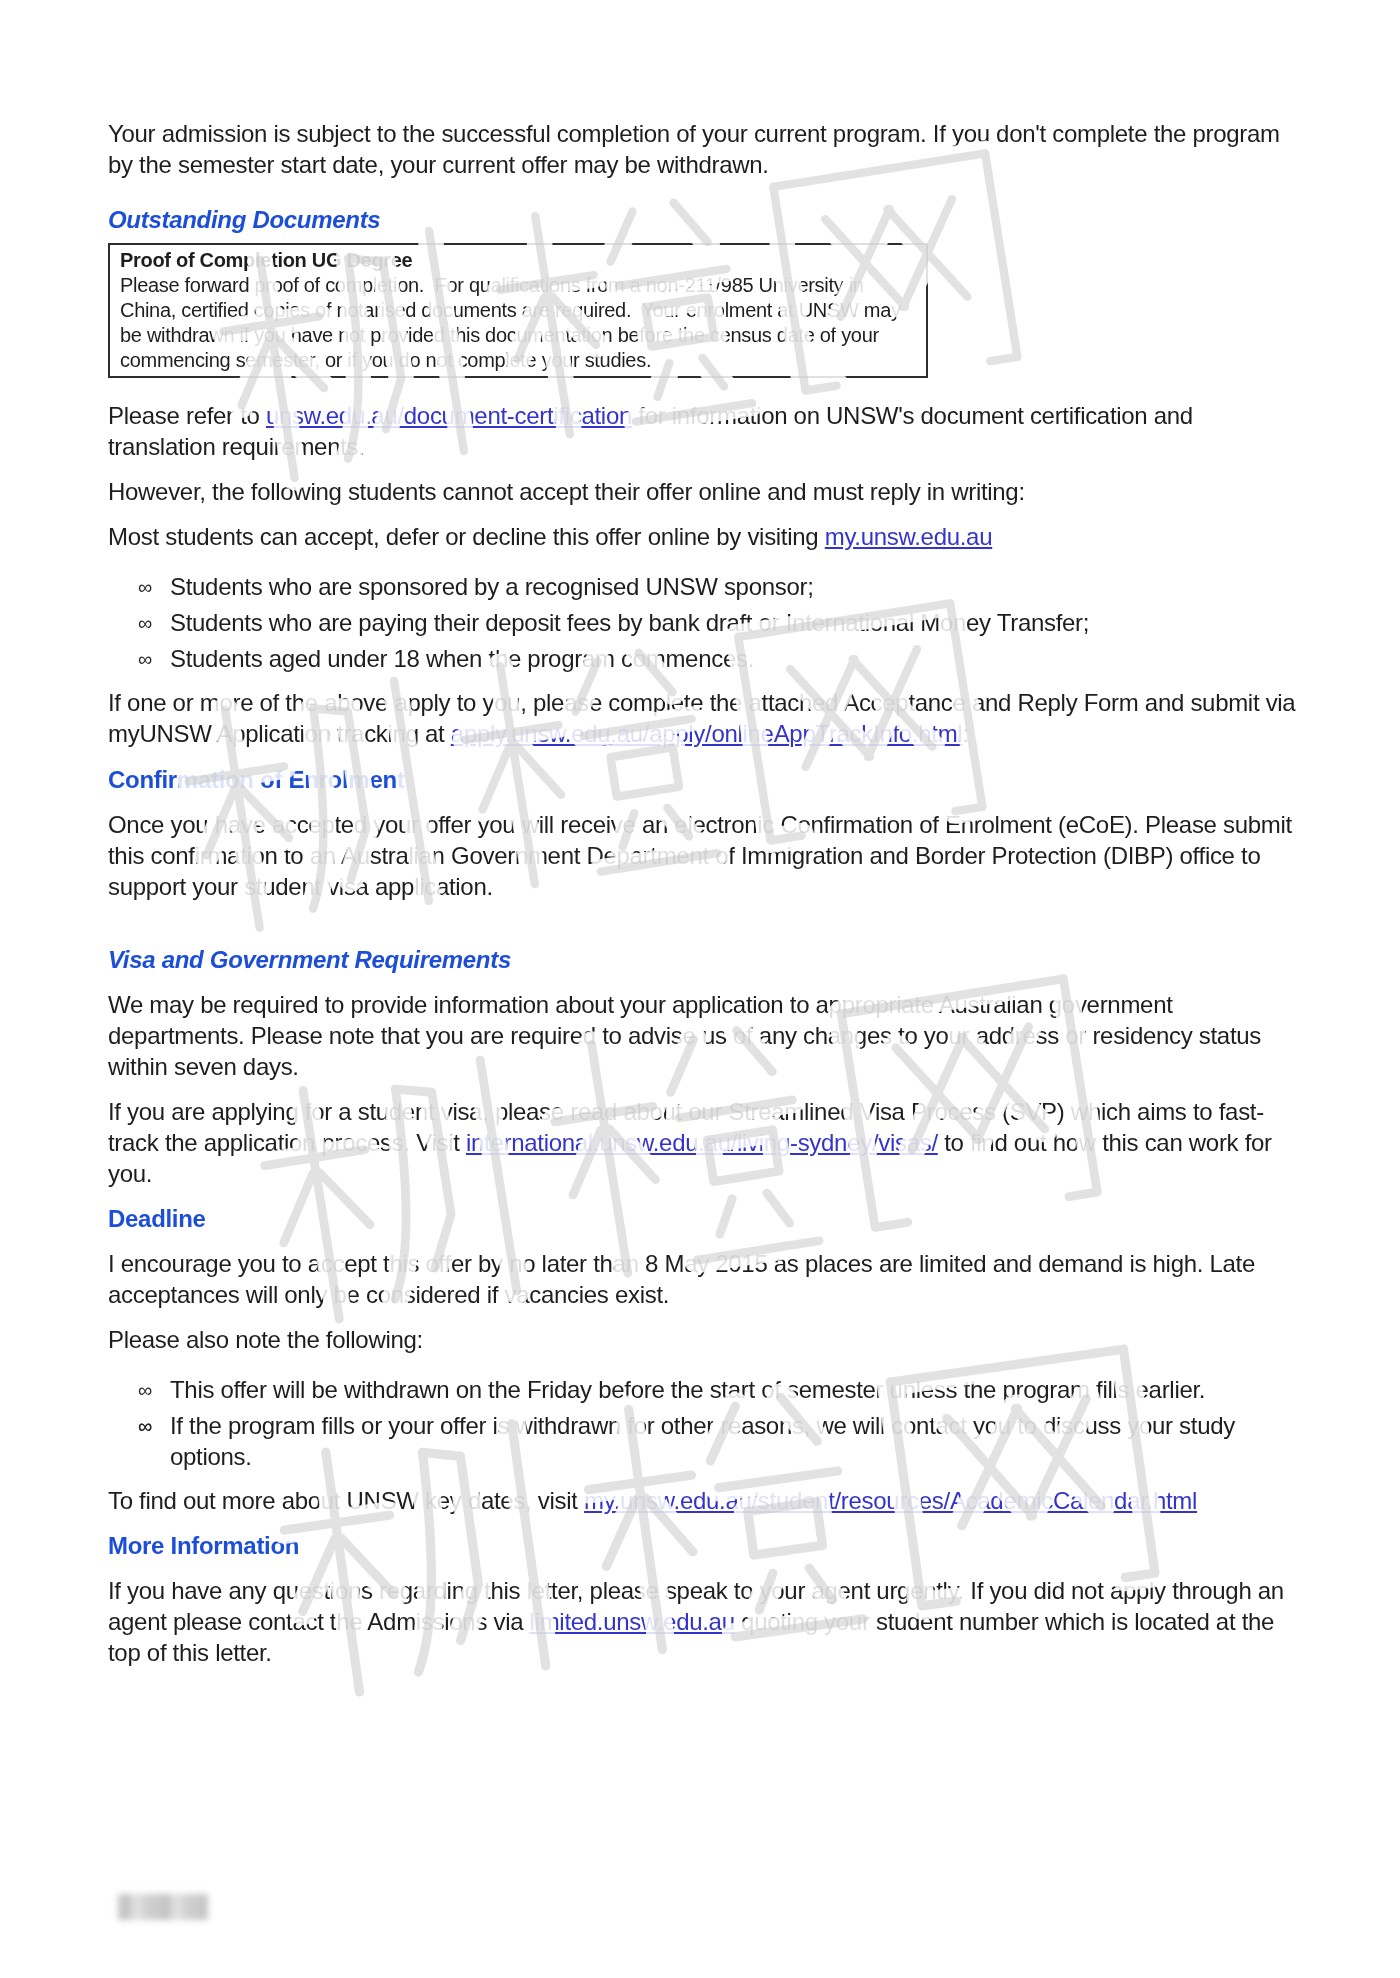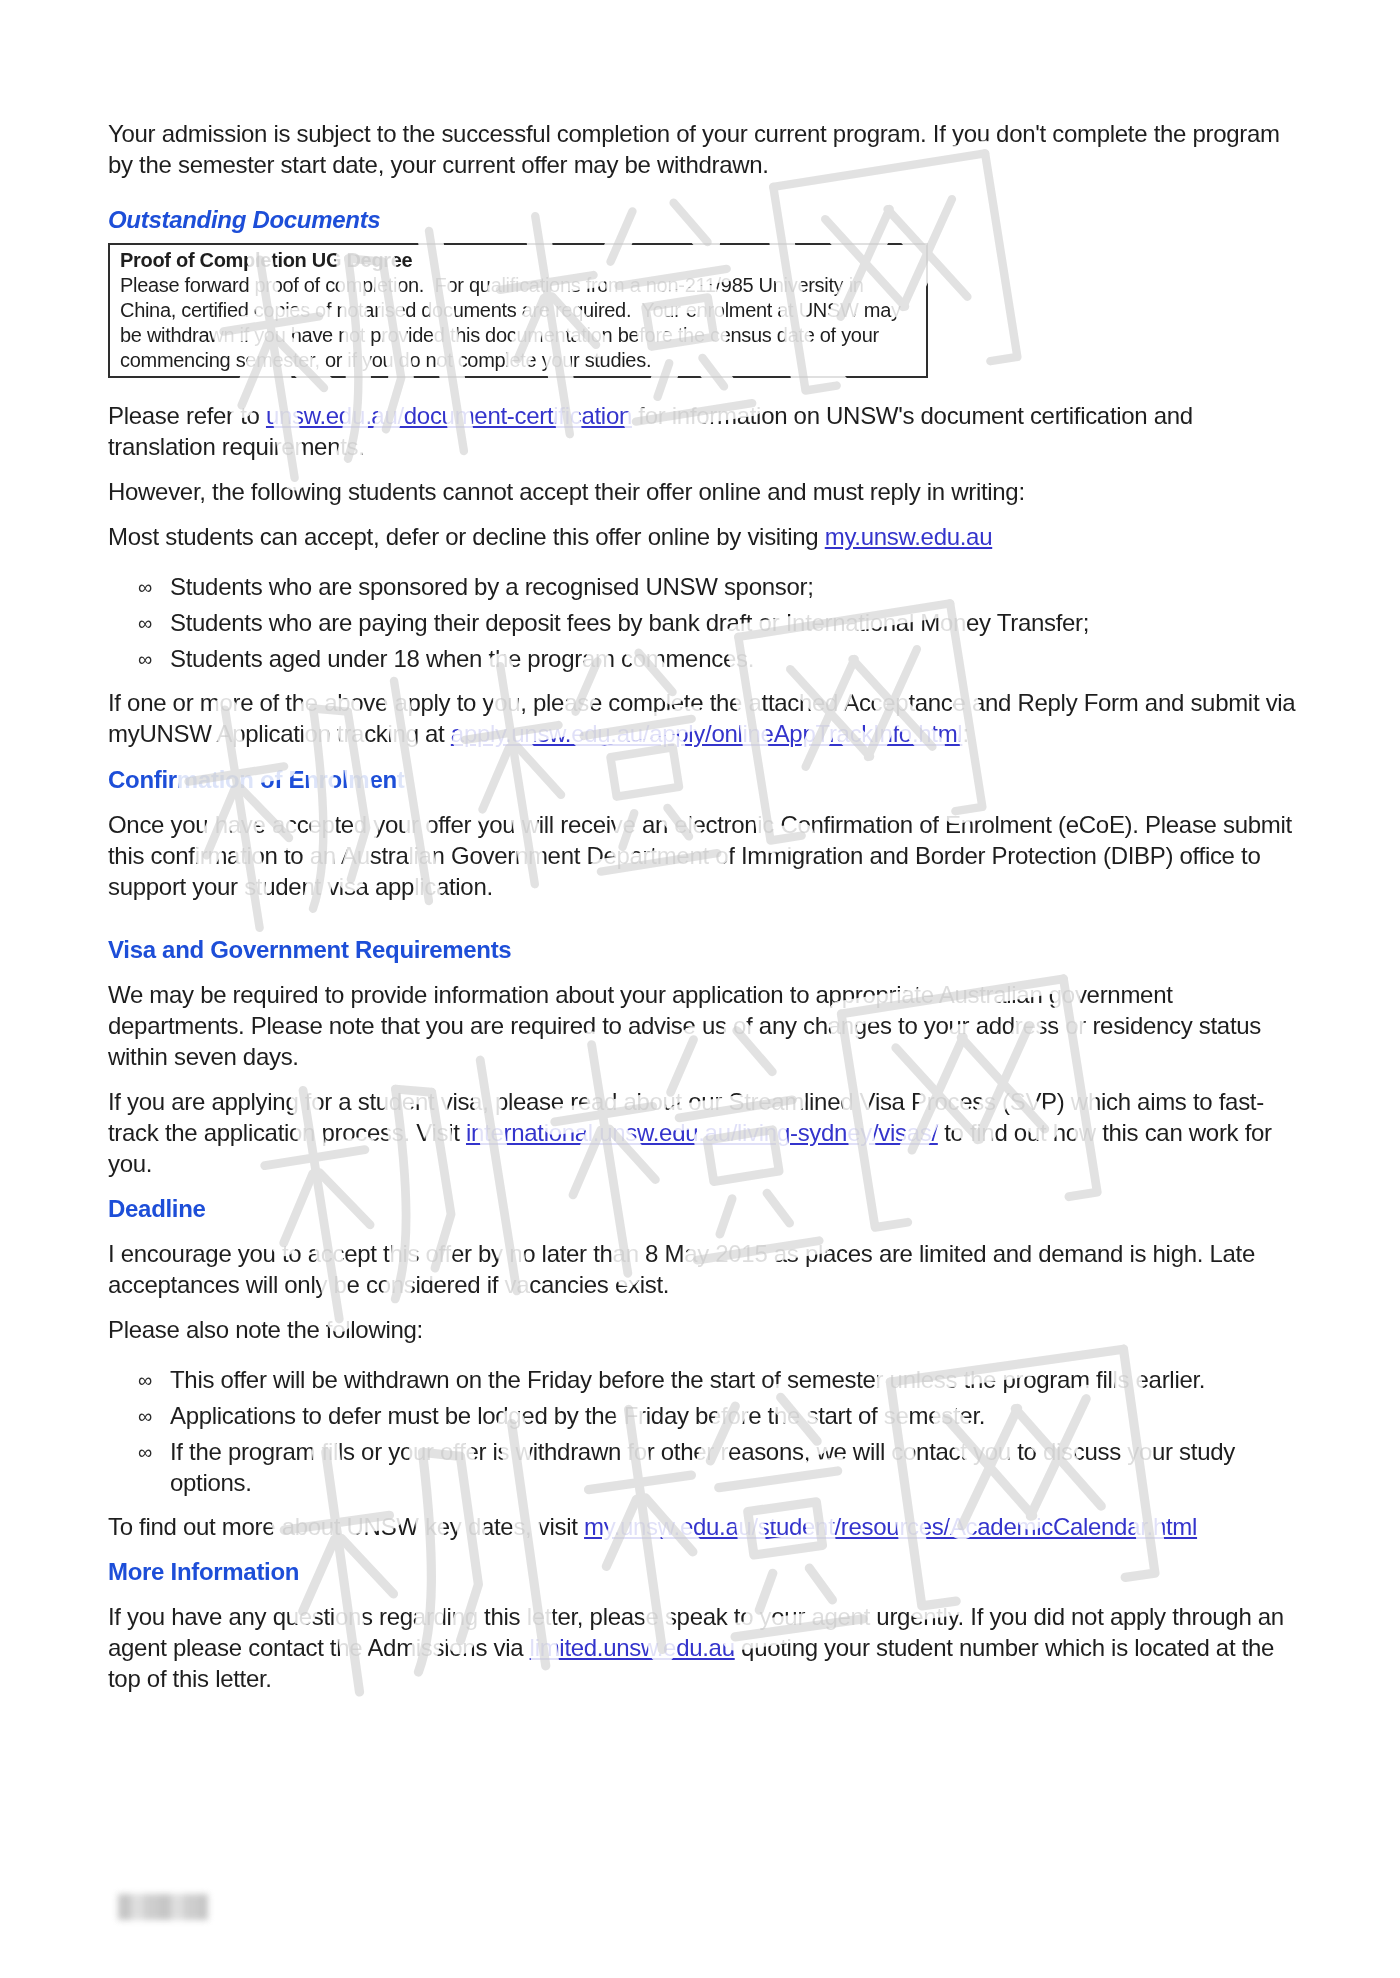--- a/index.html
+++ b/index.html
@@ -17,21 +17,21 @@
     left:108px;top:118px;
     width:1195px;
     font-size:24px;
     line-height:31px;
     letter-spacing:-0.3px;
   }
   .content p{margin:0 0 14px;}
   h3{font-size:24px;line-height:31px;margin:0 0 14px;font-weight:bold;color:#1d4ed8;}
   h3.outstanding{margin-top:24px;margin-bottom:8px;font-style:italic;}
   h3.gap-sm{margin-top:15px;}
-  h3.gap-md{margin-top:32px;}
+  h3.gap-md{margin-top:42px;font-style:italic;}
   h3.gap-xs{margin-top:13px;}
   .doc-box{
     box-sizing:border-box;
     width:820px;
     border:2px solid #2e2e2e;
     padding:3px 10px;
     font-size:20px;
     line-height:25px;
     margin:0 0 22px 0;
   }
@@ -132,21 +132,21 @@
     <p><span>If you are applying for a student visa, please read about our Streamlined Visa Process (SVP) which aims to fast-track the application process. Visit </span><a class="lnk">international.unsw.edu.au/living-sydney/visas/</a><span> to find out how this can work for you.</span></p>
 
     <h3 class="gap-xs">Deadline</h3>
 
     <p>I encourage you to accept this offer by no later than 8 May 2015 as places are limited and demand is high. Late acceptances will only be considered if vacancies exist.</p>
 
     <p>Please also note the following:</p>
 
     <ul class="blist">
       <li><span class="bullet">∞</span><span>This offer will be withdrawn on the Friday before the start of semester unless the program fills earlier.</span></li>
-      <li><span class="bullet">∞</span><span>Applications to defer must be lodged by the Friday before the start of semester.</span></li>
+      <li><span class="bullet">∞</span></li>
       <li><span class="bullet">∞</span><span>If the program fills or your offer is withdrawn for other reasons, we will contact you to discuss your study options.</span></li>
     </ul>
 
     <p><span>To find out more about UNSW key dates, visit </span><a class="lnk">my.unsw.edu.au/student/resources/AcademicCalendar.html</a><span></span></p>
 
     <h3>More Information</h3>
 
     <p><span>If you have any questions regarding this letter, please speak to your agent urgently. If you did not apply through an agent please contact the Admissions via </span><a class="lnk">limited.unsw.edu.au</a><span> quoting your student number which is located at the top of this letter.</span></p>
 
   </div>

